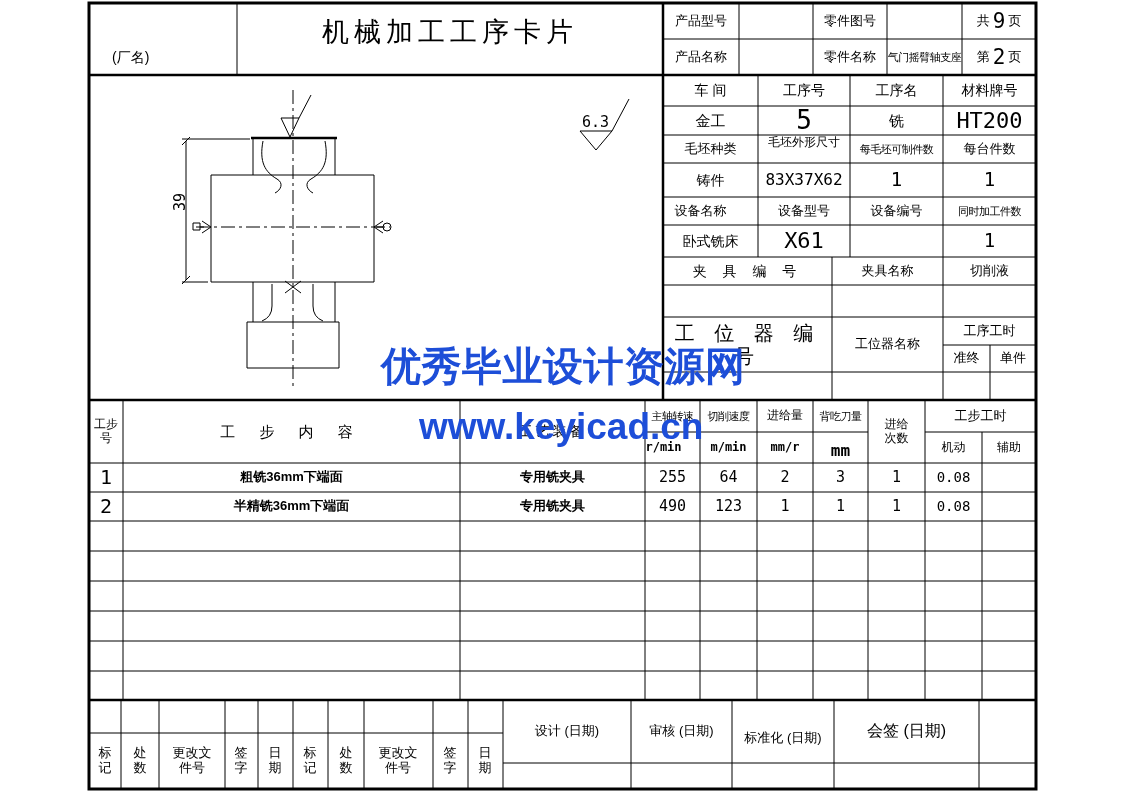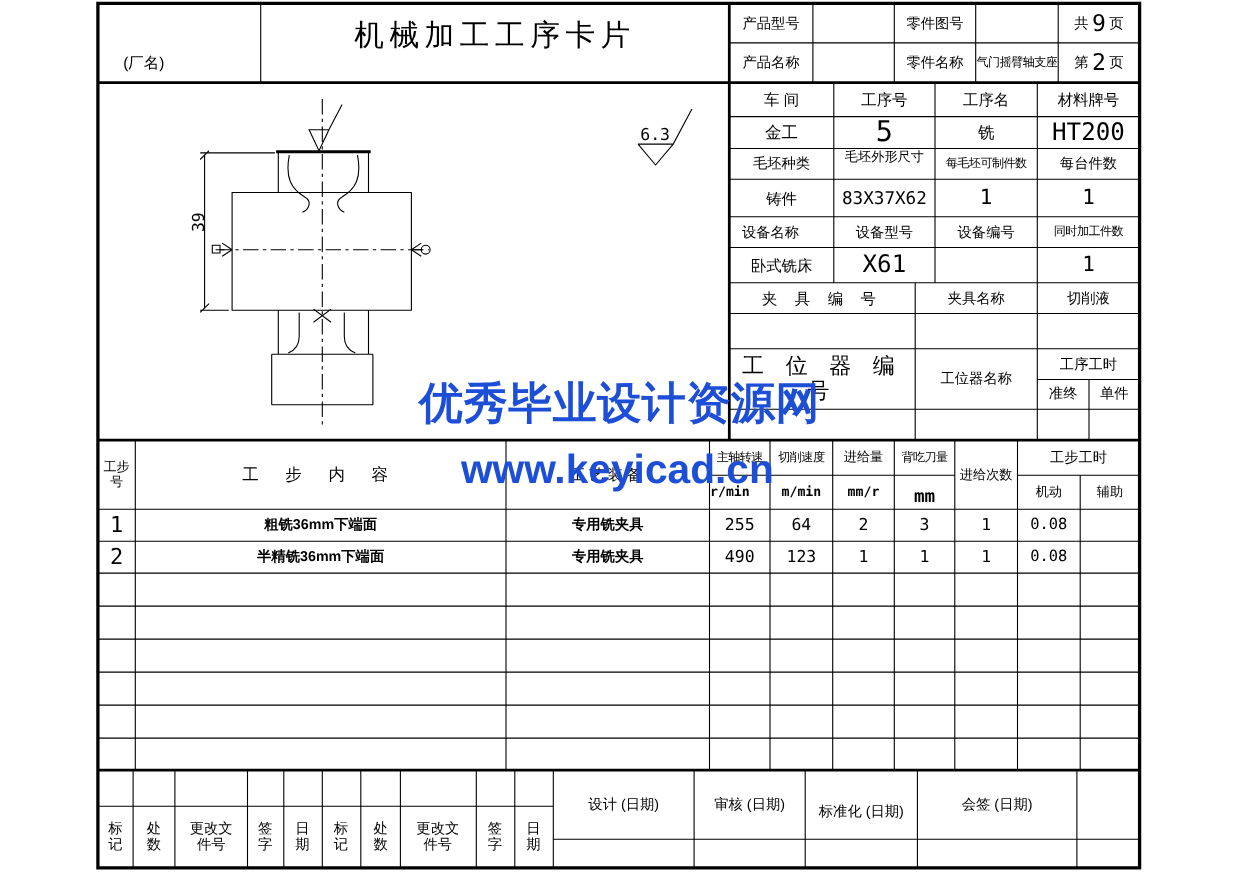--- a/index.html
+++ b/index.html
@@ -138,21 +138,21 @@
   <div class="c txt" style="left:123px;top:400px;width:337px;height:63px;font-size:15px;letter-spacing:10px">工 步 内 容</div>
   <div class="c txt" style="left:460px;top:400px;width:185px;height:63px;font-size:14px;letter-spacing:3px">工艺装备</div>
   <div class="c txt" style="left:645px;top:400px;width:55px;height:32px;font-size:11px;letter-spacing:-0.5px">主轴转速</div>
   <div class="c cad b txt" style="left:645px;top:432px;width:37px;height:31px;font-size:12px">r/min</div>
   <div class="c txt" style="left:700px;top:400px;width:57px;height:32px;font-size:11px;letter-spacing:-0.5px">切削速度</div>
   <div class="c cad b txt" style="left:700px;top:432px;width:57px;height:31px;font-size:12px">m/min</div>
   <div class="c txt" style="left:757px;top:400px;width:56px;height:32px;font-size:12px">进给量</div>
   <div class="c cad b txt" style="left:757px;top:432px;width:56px;height:31px;font-size:12px">mm/r</div>
   <div class="c txt" style="left:813px;top:400px;width:55px;height:32px;font-size:11px;letter-spacing:-0.5px">背吃刀量</div>
   <div class="c cad b txt" style="left:813px;top:432px;width:55px;height:38px;font-size:16px">mm</div>
-  <div class="c txt" style="left:868px;top:400px;width:57px;height:63px;font-size:12px;">
+  <div class="c txt" style="left:868px;top:400px;width:57px;height:63px;font-size:12px;flex-direction:column">
     <span>进给</span>
     <span>次数</span>
   </div>
   <div class="c txt" style="left:925px;top:400px;width:111px;height:32px;font-size:13px">工步工时</div>
   <div class="c txt" style="left:925px;top:432px;width:57px;height:31px;font-size:12px">机动</div>
   <div class="c txt" style="left:982px;top:432px;width:54px;height:31px;font-size:12px">辅助</div>
 
   <div>
     <div class="c cad txt" style="left:89px;top:463px;width:34px;height:29px;font-size:20px">1</div>
     <div class="c b txt" style="left:123px;top:463px;width:337px;height:29px;font-size:13px">粗铣36mm下端面</div>
@@ -186,18 +186,18 @@
   <div class="c txt" style="left:267px;top:733px;width:16px;height:56px;font-size:13px">日期</div>
   <div class="c txt" style="left:302px;top:733px;width:16px;height:56px;font-size:13px">标记</div>
   <div class="c txt" style="left:338px;top:733px;width:16px;height:56px;font-size:13px">处数</div>
   <div class="c txt" style="left:373px;top:733px;width:50px;height:56px;font-size:13px">更改文件号</div>
   <div class="c txt" style="left:442px;top:733px;width:16px;height:56px;font-size:13px">签字</div>
   <div class="c txt" style="left:477px;top:733px;width:16px;height:56px;font-size:13px">日期</div>
 
   <div class="c txt" style="left:503px;top:700px;width:128px;height:63px;font-size:13px">设计 (日期)</div>
   <div class="c txt" style="left:631px;top:700px;width:101px;height:63px;font-size:13px">审核 (日期)</div>
   <div class="c txt" style="left:732px;top:700px;width:102px;height:77px;font-size:13px">标准化 (日期)</div>
-  <div class="c txt" style="left:834px;top:700px;width:145px;height:63px;font-size:13px">会签 (日期)</div>
+  <div class="c txt" style="left:834px;top:700px;width:145px;height:63px;font-size:16px">会签 (日期)</div>
 
   <div class="wm" style="left:381px;top:339px;font-size:40px;letter-spacing:0.5px">优秀毕业设计资源网</div>
   <div class="wm" style="left:419px;top:406px;font-size:37px">www.keyicad.cn</div>
 
 </div>
 
 </body></html>

